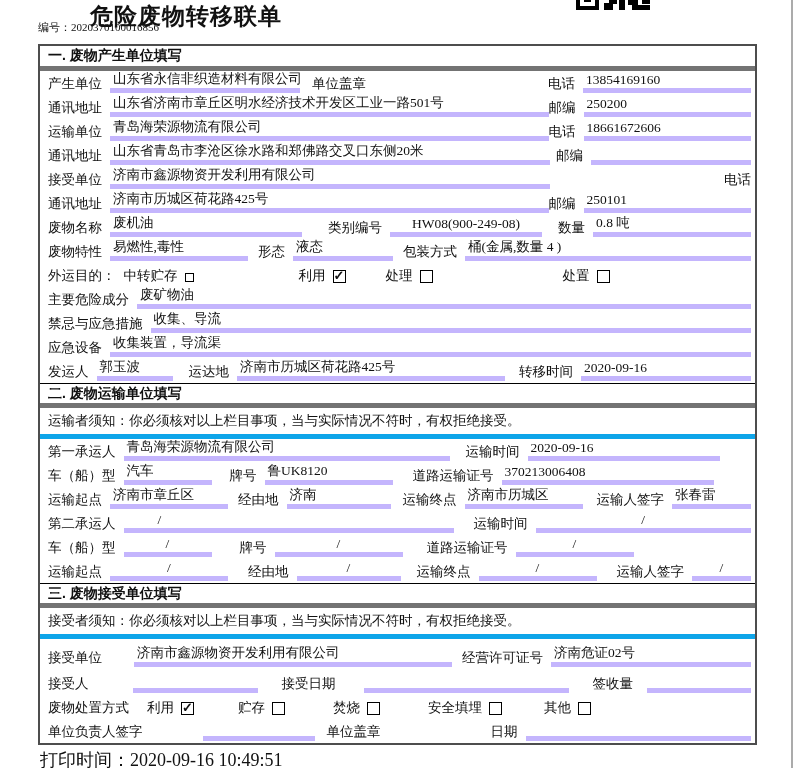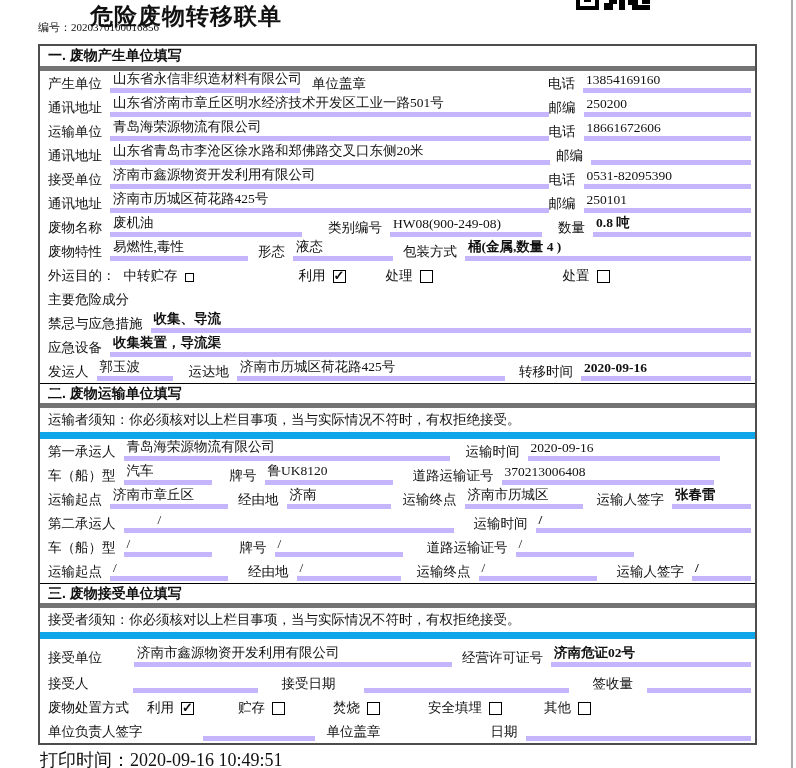--- a/index.html
+++ b/index.html
@@ -39,33 +39,33 @@
     font-weight: bold; font-size: 14px;
     border-bottom: 5px solid #737373;
     font-family: "Liberation Sans", "DejaVu Sans", sans-serif;
   }
   .sec-h.bt { border-top: 1px solid #000; }
   .r {
     display: flex; align-items: flex-end;
     height: 24px; padding: 0 4px 2px 8px;
     white-space: nowrap;
   }
-  .r.h31 { height: 31px; align-items: center; padding-bottom: 0; border-bottom: 7px solid #0ea5e9; }
+  .r.h31 { height: 31px; align-items: center; padding-bottom: 0; border-bottom: 5px solid #0ea5e9; }
   .r.h30 { height: 30px; }
   .r.h26 { height: 26px; }
   .lbl { white-space: nowrap; }
   .u {
     border-bottom: 5px solid #c4b5fd;
     padding: 0 3px; margin-left: 8px;
     white-space: nowrap; overflow: hidden;
     min-height: 17px;
   }
-  .u.fill { flex: 1; font-weight: bold; }
+  .u.fill { flex: 1; }
   .sp { flex: 1; }
-  .tc { }
+  .tc { text-align: center; }
   .ind { padding-left: 34px; }
   .w76{width:76px}.w88{width:88px}.w100{width:100px}.w104{width:104px}
   .w112{width:112px}.w118{width:118px}.w125{width:125px}.w128{width:128px}
   .w138{width:138px}.w152{width:152px}.w160{width:160px}.w168{width:168px}
   .w190{width:190px}.w192{width:192px}.w205{width:205px}.w212{width:212px}
   .w268{width:268px}.w318{width:318px}.w326{width:326px}.w330{width:330px}
   .ml8{margin-left:8px}.ml10{margin-left:10px}.ml12{margin-left:12px}
   .ml14{margin-left:14px}.ml16{margin-left:16px}.ml18{margin-left:18px}
   .ml20{margin-left:20px}.ml24{margin-left:24px}.ml26{margin-left:26px}
   .ml28{margin-left:28px}.ml32{margin-left:32px}.ml42{margin-left:42px}
@@ -149,21 +149,20 @@
       <span class="sp"></span>
       <span class="lbl">邮编</span>
       <span class="u w160"></span>
     </div>
 
     <div class="r">
       <span class="lbl">接受单位</span>
       <span class="u" style="width:440px">济南市鑫源物资开发利用有限公司</span>
       <span class="sp"></span>
       <span class="lbl">电话</span>
-      <span class="u w168">0531-82095390</span>
     </div>
 
     <div class="r">
       <span class="lbl">通讯地址</span>
       <span class="u" style="width:440px">济南市历城区荷花路425号</span>
       <span class="sp"></span>
       <span class="lbl">邮编</span>
       <span class="u w168">250101</span>
     </div>
 
@@ -200,20 +199,21 @@
           <i></i>
         </span>
       <span class="lbl ml130">处置</span>
       <span class="cb">
           <i></i>
         </span>
     </div>
 
     <div class="r">
       <span class="lbl">主要危险成分</span>
+      <span class="u fill">废矿物油</span>
     </div>
 
     <div class="r">
       <span class="lbl">禁忌与应急措施</span>
       <span class="u fill">收集、导流</span>
     </div>
 
     <div class="r">
       <span class="lbl">应急设备</span>
       <span class="u fill">收集装置，导流渠</span>

